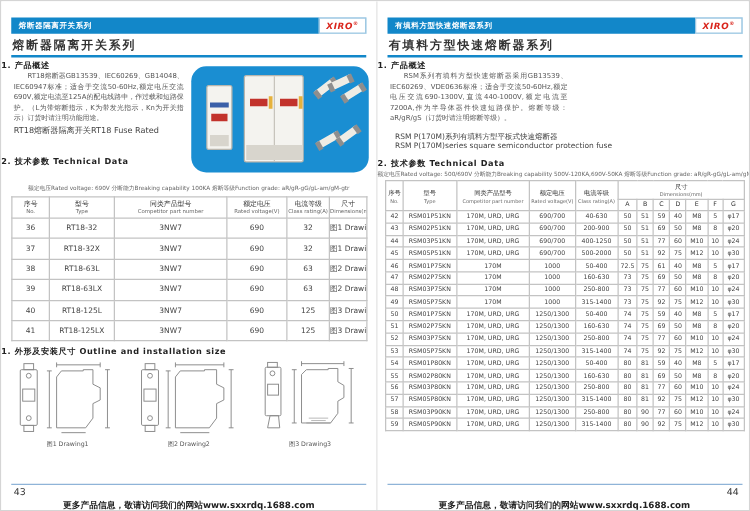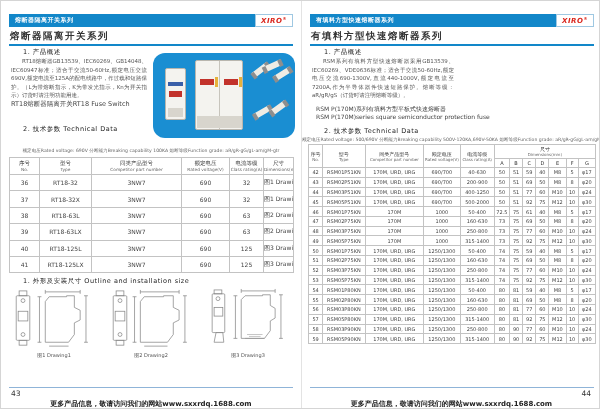--- a/index.html
+++ b/index.html
@@ -18,21 +18,21 @@
               border:1px solid #9fc8e2; display:flex; align-items:center; justify-content:center; }
   .logo-text { color:var(--logo-red,#d9251c); font-size:7px; font-weight:bold;
                font-style:italic; letter-spacing:.5px; }
   .logo-text sup { font-size:4px; }
 
   .page-title { position:absolute; left:9px; top:29px; font-size:9.5px; font-weight:bold;
                 color:#333; letter-spacing:1.5px; }
   .title-rule { position:absolute; left:8px; top:43px; width:284px; height:2px;
                 background:var(--accent,#1287c9); }
 
-  .sec-h { position:absolute; left:22px; font-size:6.5px; font-weight:normal; color:#222;
+  .sec-h { position:absolute; left:0; font-size:6.5px; font-weight:bold; color:#222;
            letter-spacing:.5px; }
   .overview { position:absolute; left:10px; font-size:5.5px; line-height:1.55;
               color:#555; text-align:justify; text-indent:2em; }
 
   .photo-box { position:absolute; left:152px; top:52px; width:142px; height:85px;
                background:var(--photo-blue,#1a8ed2); border-radius:12px; overflow:hidden; }
   .holder { position:absolute; background:#f4f3ef; border:1px solid #b9b6ae; border-radius:2px; }
   .h1 { left:12px; top:15px; width:21px; height:52px; }
   .h1 .stripe { position:absolute; left:2px; top:13px; width:15px; height:4px; background:#3a5fa8; }
   .h1 .win { position:absolute; left:3px; top:22px; width:13px; height:6px; background:#c2322b; }
@@ -114,21 +114,21 @@
           <div class="lever lb"></div>
           <div class="base"></div>
         </div>
       <div class="fuse" style="left:98px; top:14px; transform:rotate(-38deg);"></div>
       <div class="fuse" style="left:110px; top:10px; transform:rotate(-25deg);"></div>
       <div class="fuse" style="left:120px; top:18px; transform:rotate(-32deg);"></div>
       <div class="fuse" style="left:100px; top:56px; transform:rotate(-30deg);"></div>
       <div class="fuse" style="left:116px; top:52px; transform:rotate(-36deg);"></div>
     </div>
 
-    <div class="caption" style="left:10px; top:99px;">RT18熔断器隔离开关RT18 Fuse Switch</div>
+    <div class="caption" style="left:10px; top:99px;">RT18熔断器隔离开关RT18 Fuse Rated</div>
 
     <div class="sec-h" style="top:124px;">2. 技术参数  Technical Data</div>
     <div class="note" style="top:147px;">额定电压Rated voltage: 690V  分断能力Breaking capability 100KA  熔断等级Function grade: aR/gR-gG/gL-am/gM-gtr</div>
 
     <table class="tbl-left">
       <colgroup>
           <col style="width:30px">
           <col style="width:52px">
           <col style="width:90px">
           <col style="width:48px">

